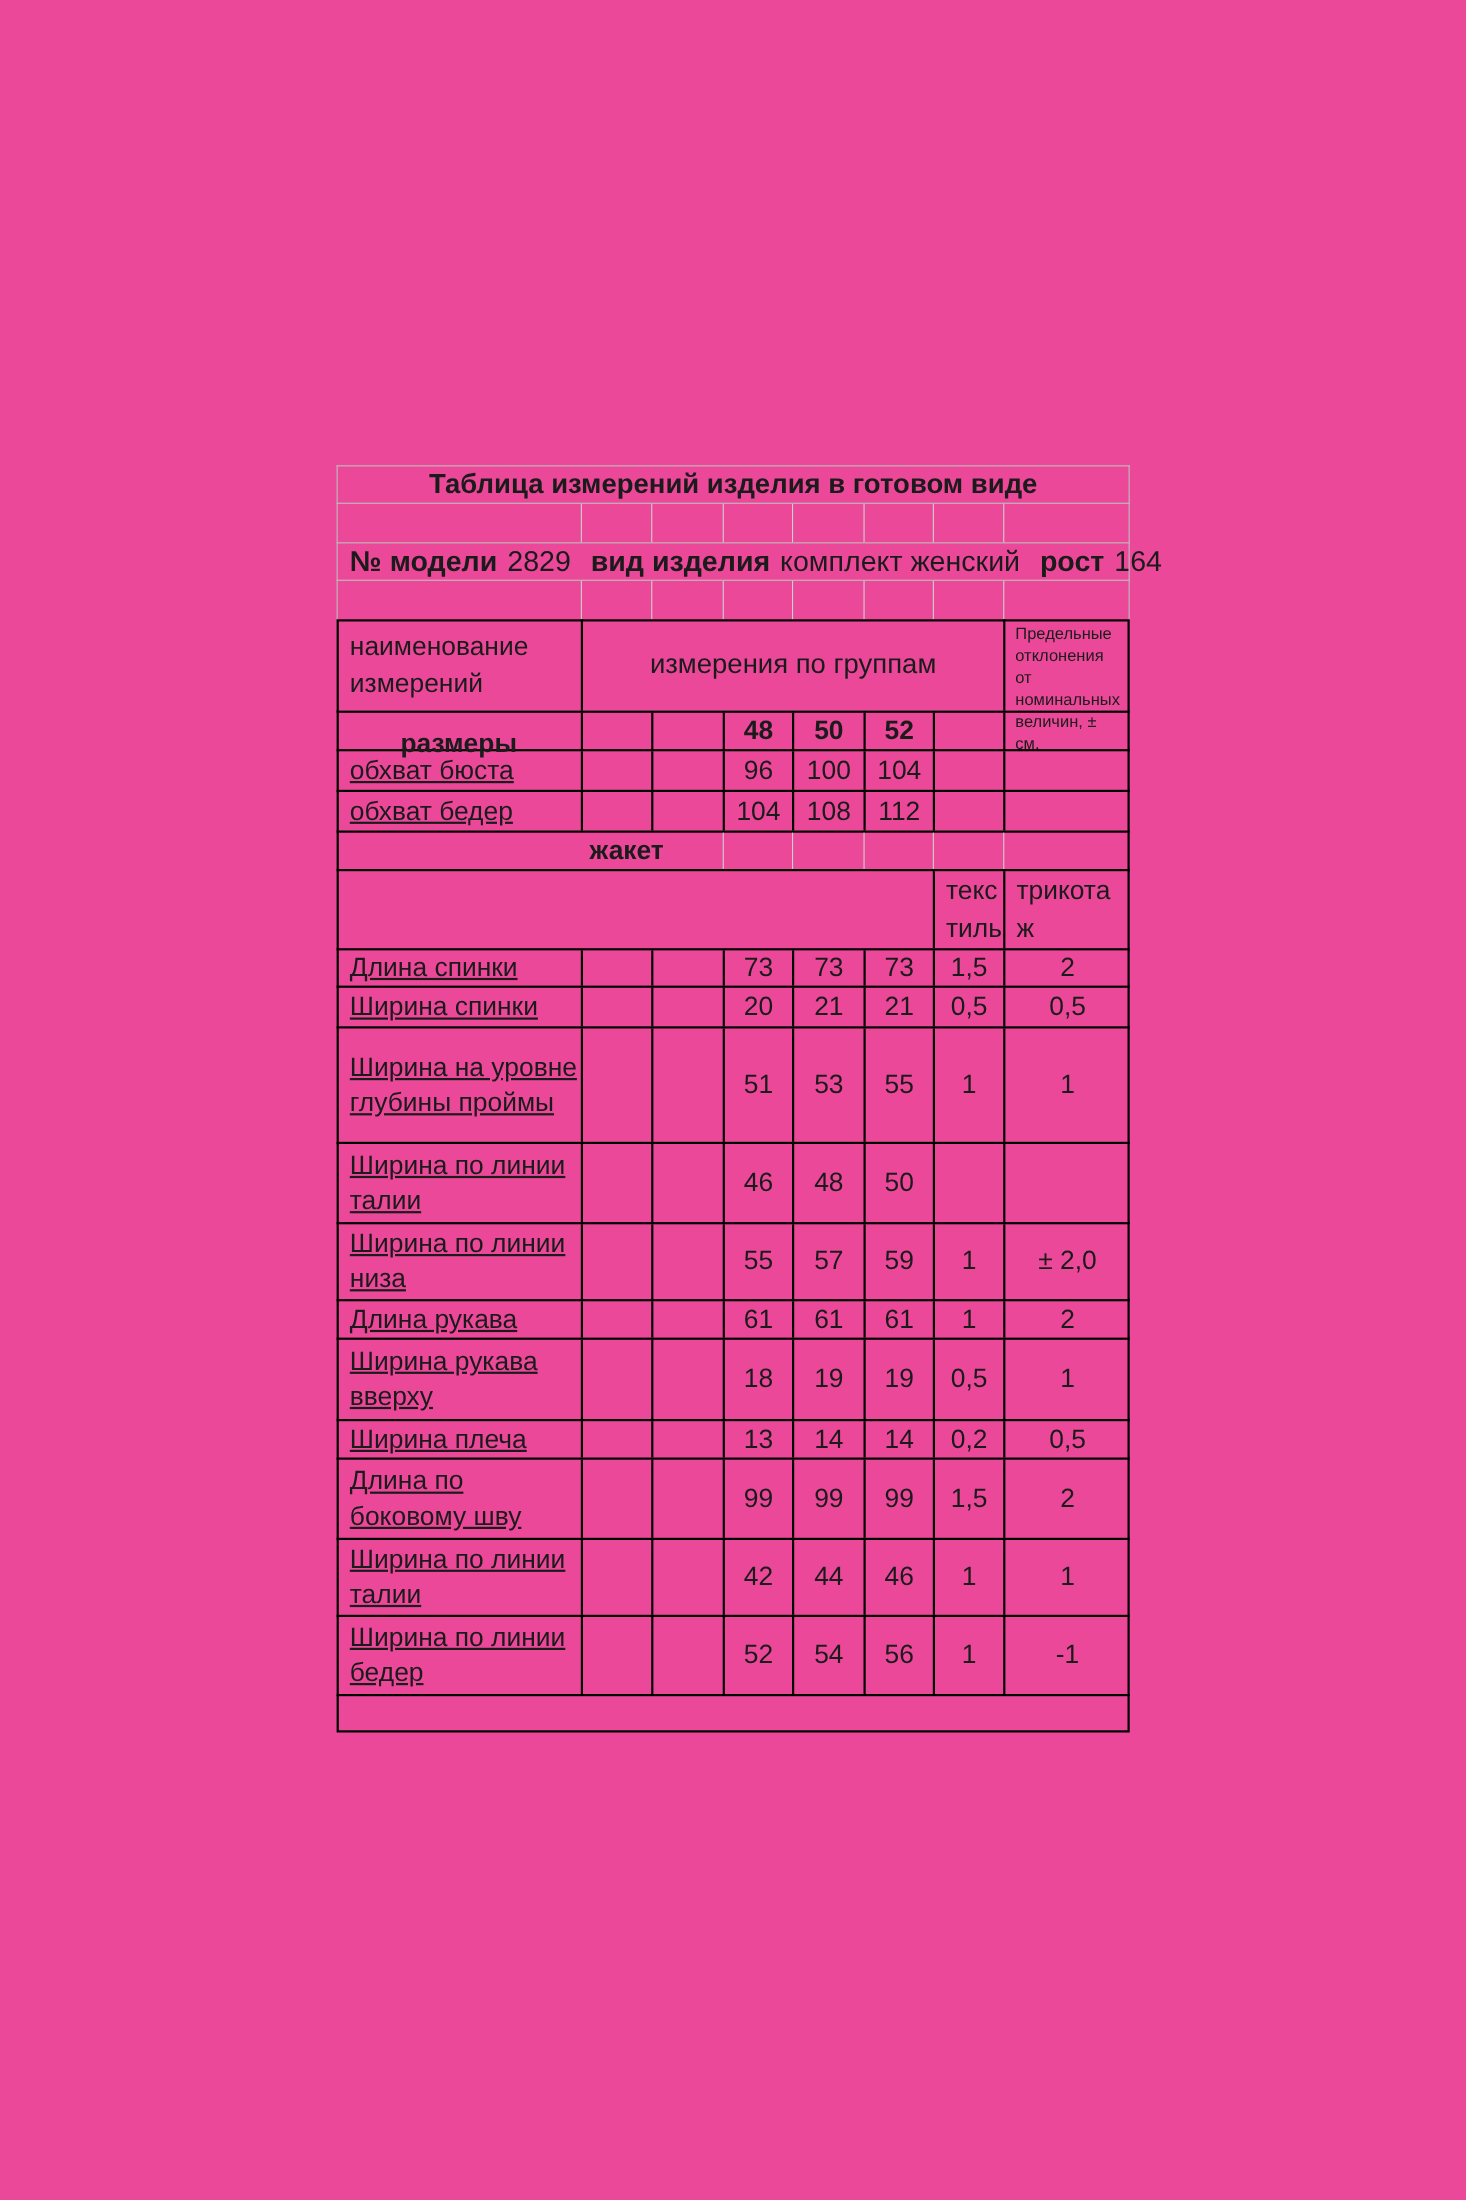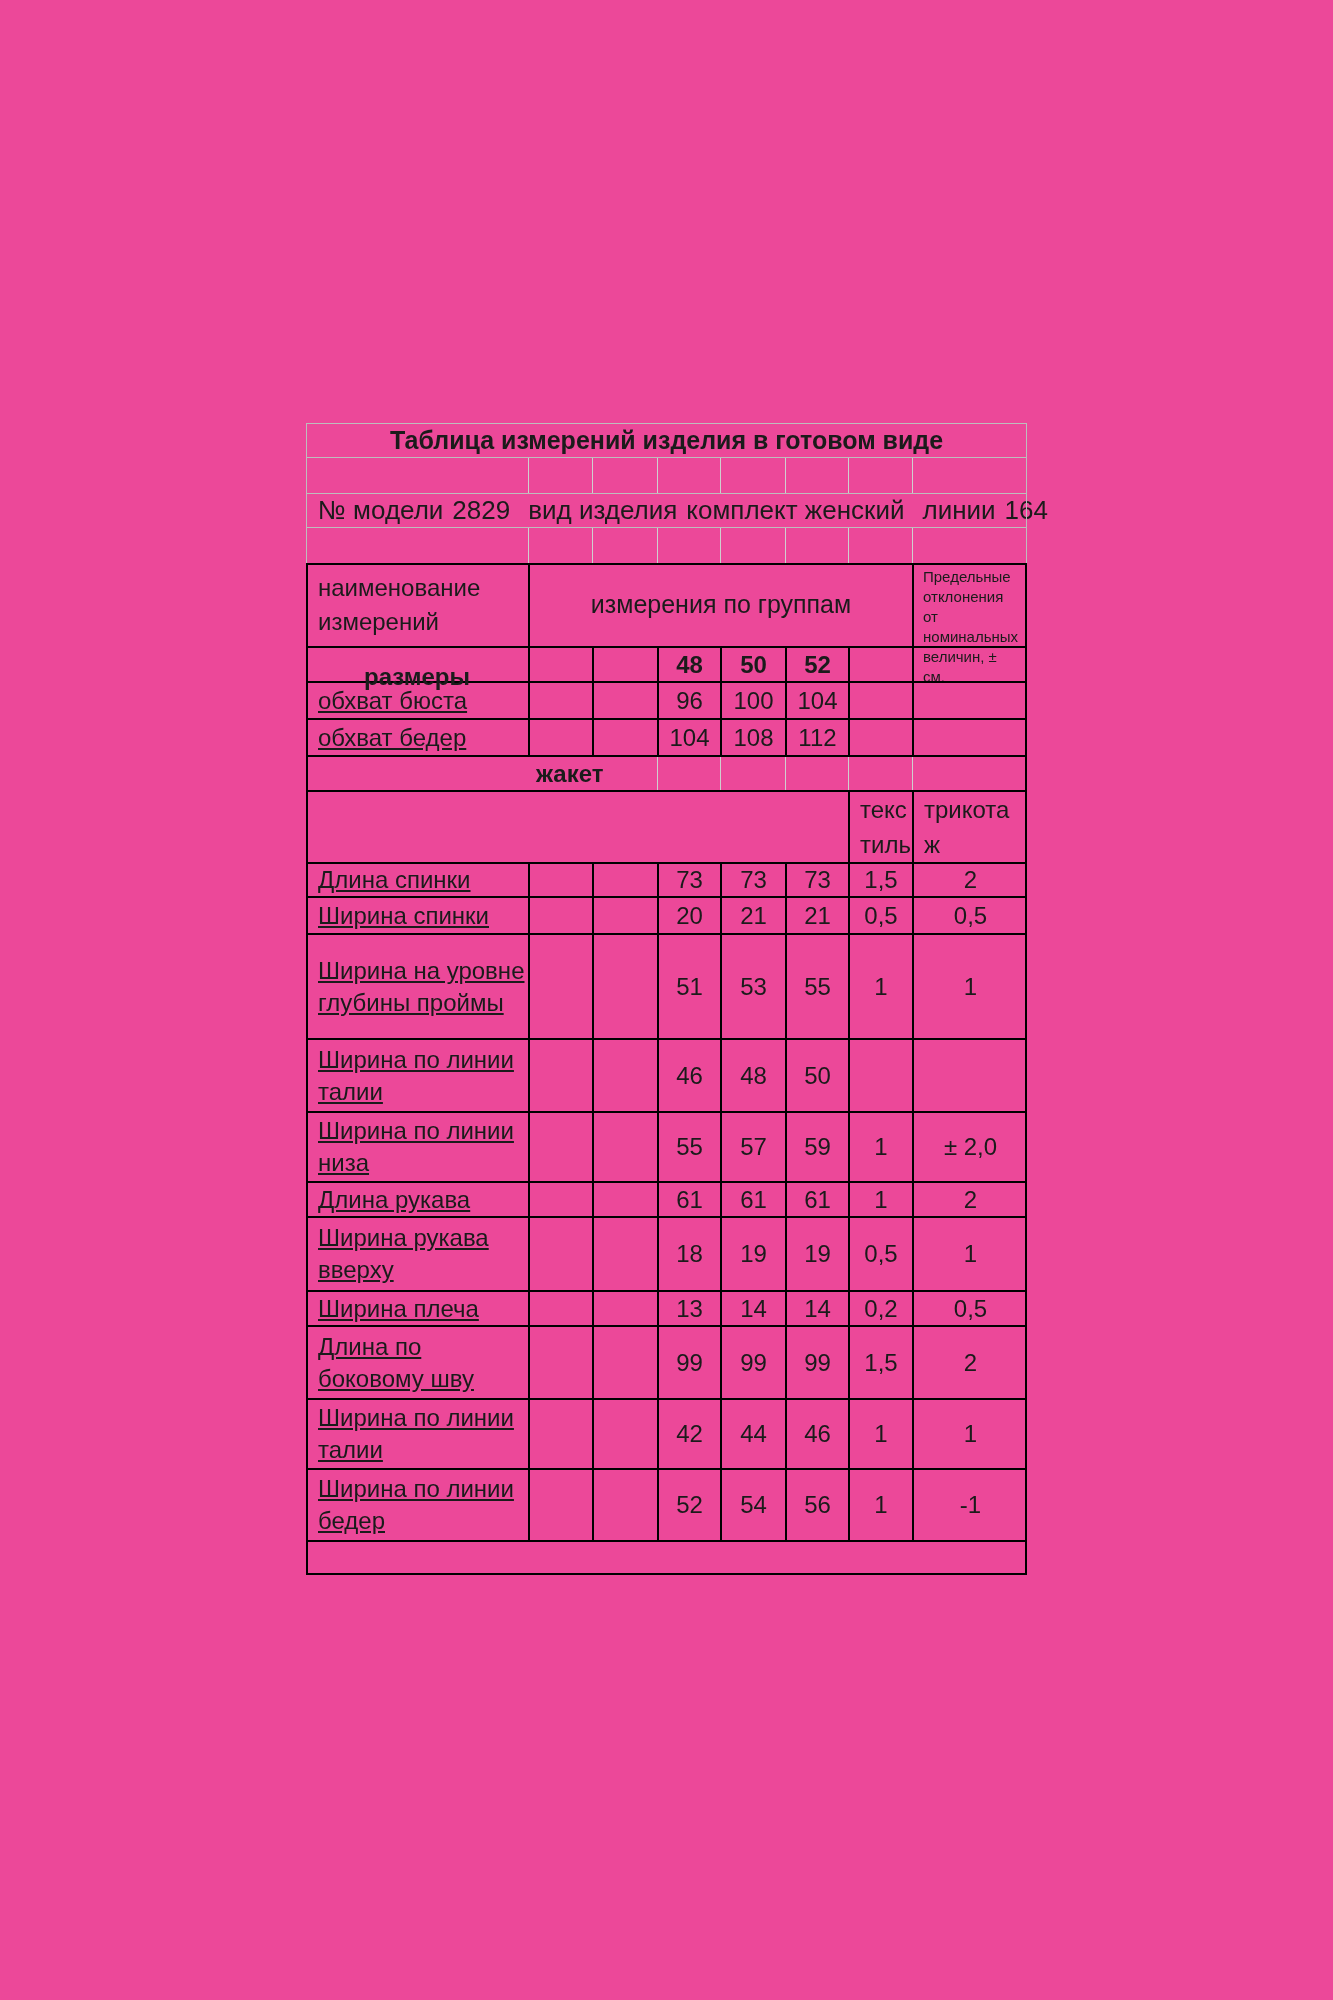--- a/index.html
+++ b/index.html
@@ -16,21 +16,21 @@
   .grow{border-bottom:1px solid #bdbdbd;}
   .bl{border-left:2px solid #000;}
   .glb{border-left:1px solid #cfcfcf;}
   #frame-gray{position:absolute;left:0;top:0;width:721px;height:140px;box-sizing:border-box;
               border:1px solid #bdbdbd;border-bottom:none;pointer-events:none;z-index:5;}
   #frame-black{position:absolute;left:0;top:140px;width:721px;height:1012px;box-sizing:border-box;
                border:2px solid #000;pointer-events:none;z-index:5;}
   
   .title-cell{width:721px;justify-content:center;font-size:25px;font-weight:bold;}
   .model-cell{width:721px;padding-left:12px;font-size:26px;white-space:nowrap;}
-  .model-cell .b{font-weight:normal;}
+  .model-cell .b{font-weight:bold;}
   .model-cell .gap{margin-left:18px;}
   .model-cell .v{margin-left:9px;}
   .label{padding-left:12px;font-size:24px;line-height:32px;white-space:pre-line;text-align:left;text-decoration:underline;}
   .hdr-name{padding-left:12px;font-size:24px;line-height:34px;white-space:pre-line;}
   .hdr-groups{justify-content:center;font-size:25px;}
   .predel{display:block;padding:4px 8px 0 9px;font-size:15px;line-height:20px;}
   .predel .ln{display:block;}
   .predel .ln-just{text-align:justify;text-align-last:justify;}
   .val{justify-content:center;font-size:24px;}
   .bold{font-weight:bold;}
@@ -62,21 +62,21 @@
       <div class="cell c6 glb"></div>
       <div class="cell c7 glb"></div>
     </div>
 
     <div class="row grow" style="height:34px">
       <div class="cell model-cell">
         <span class="b">№ модели</span>
         <span class="v">2829</span>
         <span class="b gap">вид изделия</span>
         <span class="v">комплект женский</span>
-        <span class="b gap">линии</span>
+        <span class="b gap">рост</span>
         <span class="v">164</span>
       </div>
     </div>
 
     <div class="row" style="height:35px">
       <div class="cell c0"></div>
       <div class="cell c1 glb"></div>
       <div class="cell c2 glb"></div>
       <div class="cell c3 glb"></div>
       <div class="cell c4 glb"></div>

